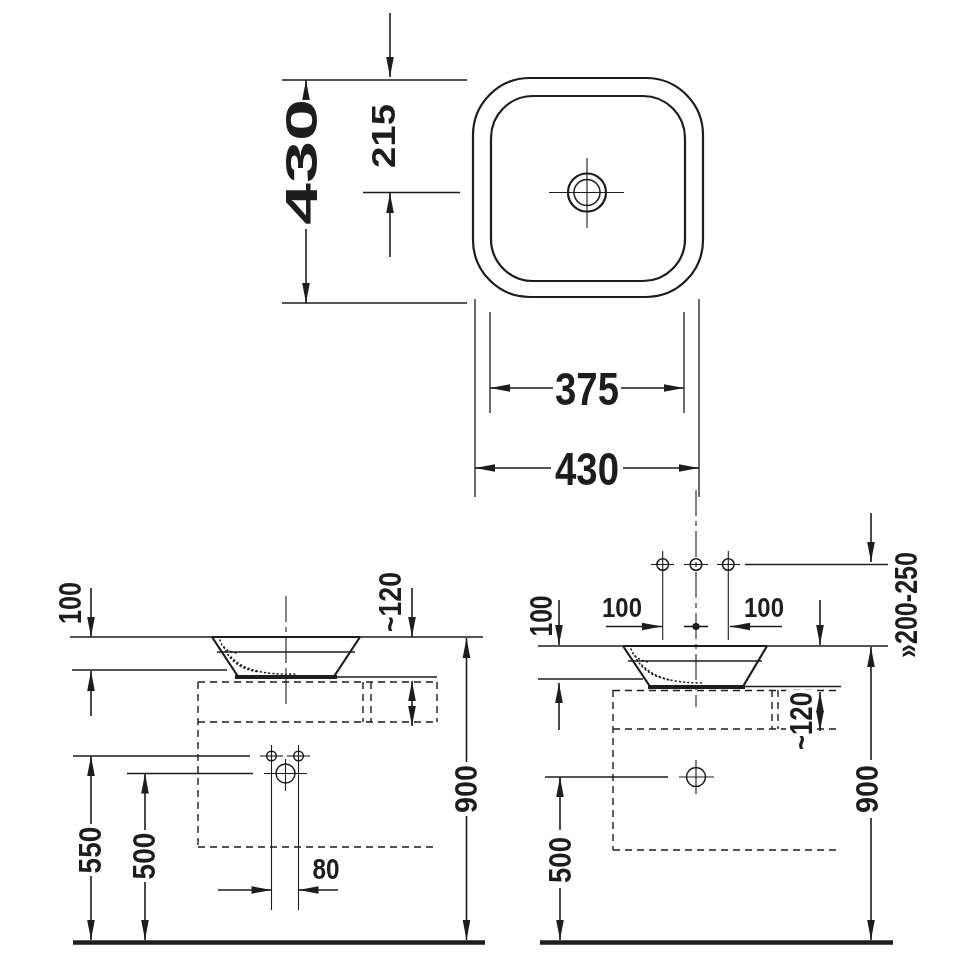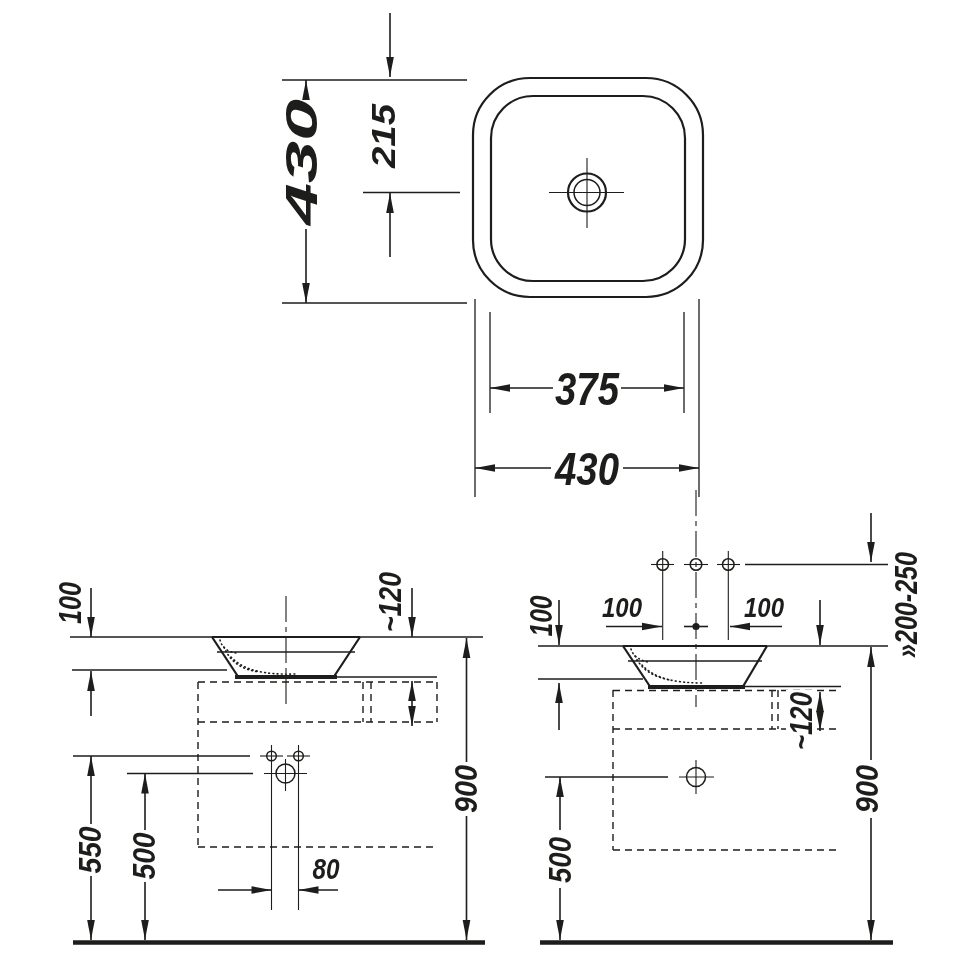--- a/index.html
+++ b/index.html
@@ -1,16 +1,16 @@
 <!DOCTYPE html>
 <html style="--line: #1d1d1b; --bg: #ffffff;"><head>
 <meta charset="utf-8">
 <style>
   html,body{margin:0;padding:0;background:#fff;}
-  .stage{width:908px;height:980px;background:var(--bg,#fff);position:relative;font-family:"Liberation Sans",sans-serif;font-style:italic;}
+  .stage{width:908px;height:980px;background:var(--bg,#fff);position:relative;font-family:"Liberation Sans",sans-serif;}
   svg{display:block;}
   .ln   {stroke:var(--line,#1d1d1b);stroke-width:1.3;fill:none;}
   .lt   {stroke:var(--line,#1d1d1b);stroke-width:1.1;fill:none;}
   .ol   {stroke:var(--line,#1d1d1b);stroke-width:2.2;fill:none;}
   .md   {stroke:var(--line,#1d1d1b);stroke-width:1.5;fill:none;}
   .thick{stroke:var(--line,#1d1d1b);stroke-width:3.8;fill:none;}
   .floor{stroke:var(--line,#1d1d1b);stroke-width:4.6;fill:none;}
   .dash {stroke:var(--line,#1d1d1b);stroke-width:1.4;fill:none;stroke-dasharray:7 5;}
   .dim  {stroke:var(--line,#1d1d1b);stroke-width:1.6;fill:none;}
   .cl   {stroke:var(--line,#1d1d1b);stroke-width:1.1;fill:none;stroke-dasharray:26 5 5 5;}

